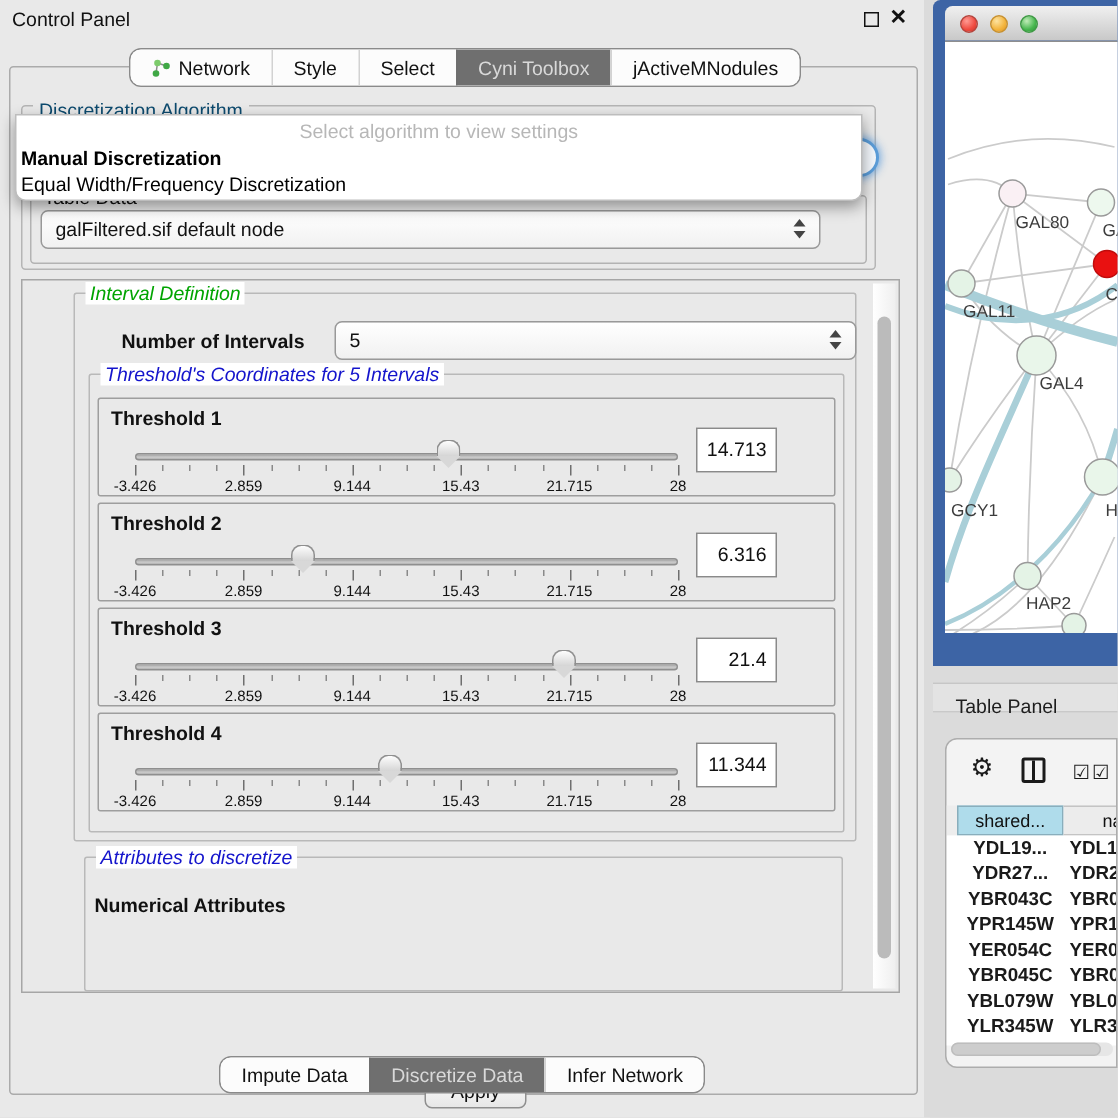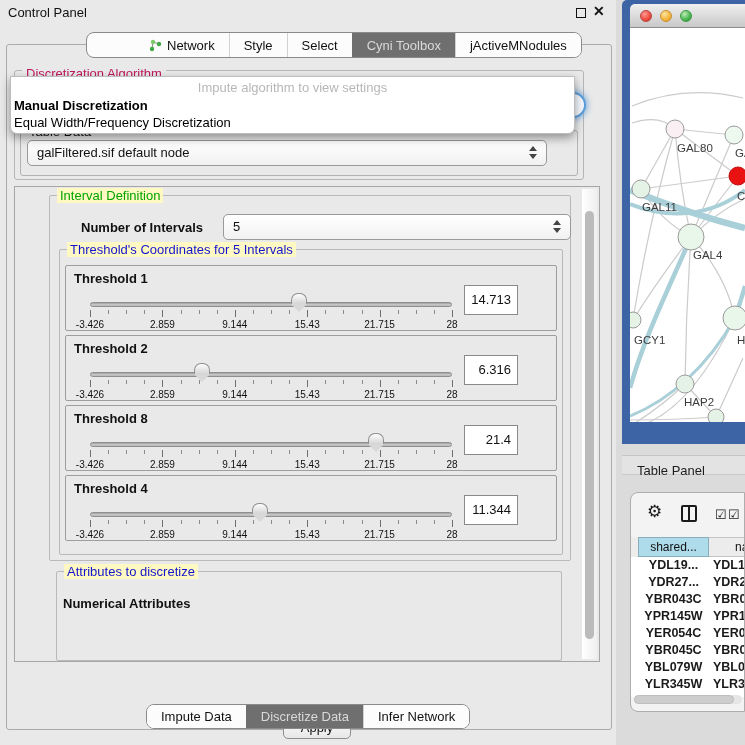--- a/index.html
+++ b/index.html
@@ -13,31 +13,31 @@
   #float-btn { position:absolute; left:576px; top:8px; width:10px; height:10px; border:1.6px solid #111; }
   #close-btn { position:absolute; left:593px; top:3px; font-size:14px; font-weight:bold; color:#111; cursor:default; }
 
   
   .tabbar { position:absolute; display:inline-flex; height:26px; border:1px solid #8A8A8A;
     border-radius:8px; overflow:hidden; background:#FCFCFC; z-index:30; }
   .tab { display:flex; align-items:center; gap:5px; padding:0 14px; font-size:13px; color:#111;
     background:#FCFCFC; white-space:nowrap; border-left:1px solid #D2D2D2; }
   .tab:first-child { border-left:none; }
   .tab.selected { background:#6F6F6F; color:#D9D9D9; border-left-color:#6F6F6F; }
-  #top-tabs { left:86px; top:32px;padding-left:48px; }
+  #top-tabs { left:86px; top:32px; }
   #bottom-tabs { left:146px; top:704px; height:25px; }
 
   #outer-panel { position:absolute; left:6px; top:44px; width:606px; height:686px;
     border:1px solid #ABABAB; border-radius:3px; background:#E9E9E9; }
 
   
   #disc-group { position:absolute; left:14px; top:70px; width:570px; height:110px;
     border:1px solid #B5B5B5; border-radius:3px; }
   #disc-title { position:absolute; left:22px; top:66px; height:13px; overflow:hidden;
-    font-size:13px; color:#be185d; background:#E9E9E9; padding:0 4px; z-index:5; }
+    font-size:13px; color:#0c4a6e; background:#E9E9E9; padding:0 4px; z-index:5; }
   #algo-combo-hidden { position:absolute; left:24px; top:92px; width:562px; height:26px;
     border-radius:13px; background:#F3F7FC; border:2px solid #5B9DD9;
     box-shadow:0 0 6px 1px rgba(90,155,220,.85); z-index:10; }
 
   
   #algo-popup { position:absolute; left:10px; top:76px; width:565px; height:58px; background:#FFF;
     border:1px solid #BDBDBD; border-radius:0 0 7px 7px;
     box-shadow:0 4px 10px rgba(0,0,0,.38); z-index:50; }
   #algo-prompt { height:20px; line-height:22px; text-align:center; color:#B7B7B7; font-size:13px; }
   .algo-item { height:17px; line-height:17px; font-size:13px; color:#000; padding-left:3px; }
@@ -60,21 +60,21 @@
 
   
   #scroll-panel { position:absolute; left:14px; top:186px; width:586px; height:476px;
     border:1px solid #A6A6A6; background:#E9E9E9; }
   #vscroll { position:absolute; right:2px; top:2px; width:15px; height:470px;
     background:linear-gradient(to right,#FFFFFF,#EFEFEF); }
   #vscroll .thumb { position:absolute; left:3px; top:22px; width:9px; height:428px;
     background:#BBB; border-radius:5px; }
 
   .group { position:absolute; border:1px solid #B9B9B9; border-radius:2px; }
-  .group-title { position:absolute; font-size:13px; background:#fef9c3; padding:0 3px; z-index:2; }
+  .group-title { position:absolute; font-size:13px; background:#ffffff; padding:0 3px; z-index:2;font-style:italic; }
   #interval-group { left:34px; top:8px; width:522px; height:366px; }
   #interval-title { left:42px; top:1px; color:#00A400; }
   #noi-label { position:absolute; left:66px; top:33px; font-size:13px; font-weight:bold; color:#111; }
   #noi-combo { left:208px; top:27px; width:348px; }
   #thr-group { left:44px; top:62px; width:504px; height:306px; }
   #thr-title { left:52px; top:55px; color:#1414CC; }
 
   .thr-box { position:absolute; left:50px; width:492px; height:66px; border:1px solid #9E9E9E;
     border-radius:2px; background:#E9E9E9; }
   .thr-label { position:absolute; left:8px; top:5px; font-size:13px; font-weight:bold; color:#111; }
@@ -194,21 +194,21 @@
 
   <div id="outer-panel">
     <div id="apply-btn">Apply</div>
   </div>
 
   <div id="disc-group"></div>
   <div id="disc-title">Discretization Algorithm</div>
   <div id="algo-combo-hidden"></div>
 
   <div id="algo-popup">
-    <div id="algo-prompt">Impute algorithm to view settings</div>
+    <div id="algo-prompt">Select algorithm to view settings</div>
     <div id="algo-items">
         <div class="algo-item emph">Manual Discretization</div>
         <div class="algo-item">Equal Width/Frequency Discretization</div>
       </div>
   </div>
 
   <div id="tabledata-group"></div>
   <div id="tabledata-title">Table Data</div>
   <div id="tabledata-combo" class="combo">
     <span>galFiltered.sif default node</span>
@@ -304,21 +304,21 @@
               <span class="tick-lab" style="left: 20%;">2.859</span>
               <span class="tick-lab" style="left: 40%;">9.144</span>
               <span class="tick-lab" style="left: 60%;">15.43</span>
               <span class="tick-lab" style="left: 80%;">21.715</span>
               <span class="tick-lab" style="left: 100%;">28</span>
             </div>
           </div>
           <div class="value-box">6.316</div>
         </div>
         <div class="thr-box" style="top: 218px;">
-          <div class="thr-label">Threshold 8</div>
+          <div class="thr-label">Threshold 3</div>
           <div class="slider">
             <div class="track"></div>
             <div class="thumb-sl" style="left: 278px;"></div>
             <div class="ticks">
               <span class="tick major" style="left: 0%;"></span>
               <span class="tick" style="left: 5%;"></span>
               <span class="tick" style="left: 10%;"></span>
               <span class="tick" style="left: 15%;"></span>
               <span class="tick major" style="left: 20%;"></span>
               <span class="tick" style="left: 25%;"></span>

